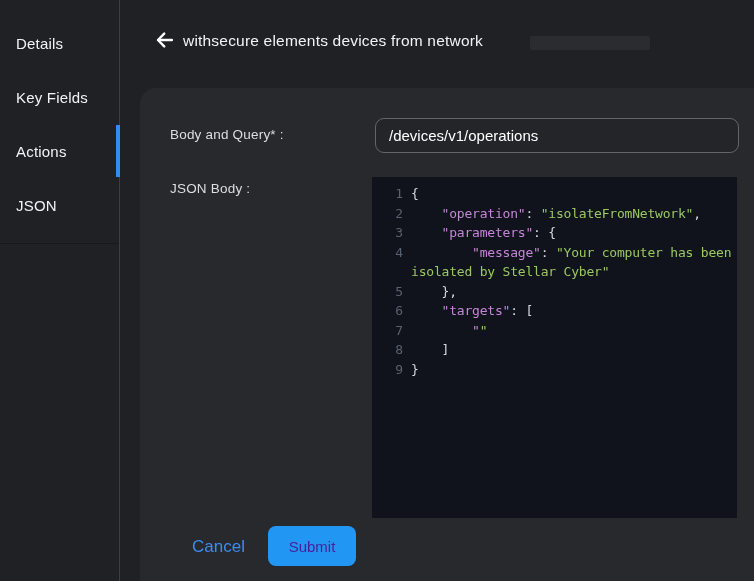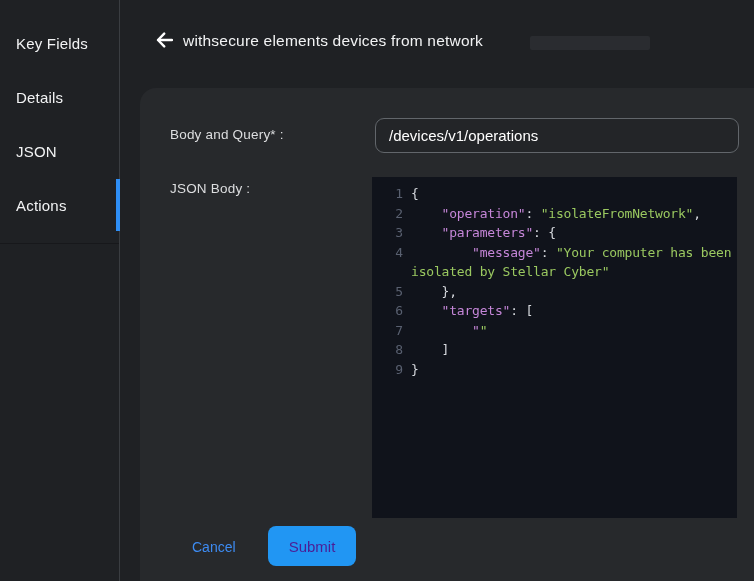--- a/index.html
+++ b/index.html
@@ -72,47 +72,47 @@
     flex:none;width:31px;text-align:right;padding-right:8px;
     color:var(--line-number);letter-spacing:0;user-select:none;
   }
   .code{white-space:pre;}
   .tok-k{color:var(--code-key);}
   .tok-s{color:var(--code-string);}
   .tok-p{color:var(--code-punct);}
   
   .cancel-link{
     position:absolute;left:192px;top:527px;height:40px;line-height:40px;
-    color:var(--link-blue);font-size:14px;cursor:pointer;
+    color:var(--link-blue);font-size:17px;cursor:pointer;
   }
   .submit-btn{
     position:absolute;left:268px;top:526px;width:88px;height:40px;
     background:var(--submit-bg);border:none;border-radius:8px;
     color:#4c1d95;font-size:15px;font-weight:500;cursor:pointer;
     display:flex;align-items:center;justify-content:center;
     font-family:"Liberation Sans",sans-serif;
   }
 </style>
 </head>
 <body>
 
 <div class="app">
 
   <nav class="sidebar">
       <div class="side-item">
-    <span>Key Fields</span>
-  </div>
-      <div class="side-item">
     <span>Details</span>
   </div>
       <div class="side-item">
-    <span>JSON</span>
+    <span>Key Fields</span>
   </div>
       <div class="side-item active">
     <span>Actions</span>
+  </div>
+      <div class="side-item">
+    <span>JSON</span>
   </div>
     </nav>
   <div class="sidebar-rule"></div>
 
   <div class="back-btn">
     <svg width="17" height="16" viewBox="0 0 17 16">
       <path d="M8.2 1.6 L2 8 L8.2 14.4" stroke="#ffffff" stroke-width="2.4" fill="none" stroke-linecap="round" stroke-linejoin="round"></path>
       <path d="M2.4 8 H16" stroke="#ffffff" stroke-width="2.4" fill="none" stroke-linecap="round"></path>
     </svg>
   </div>

